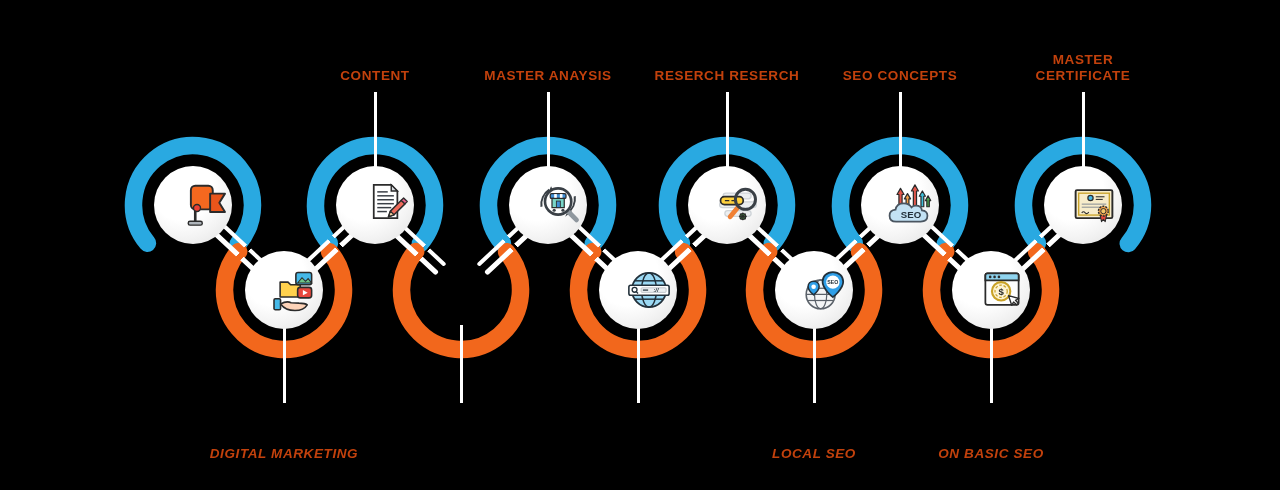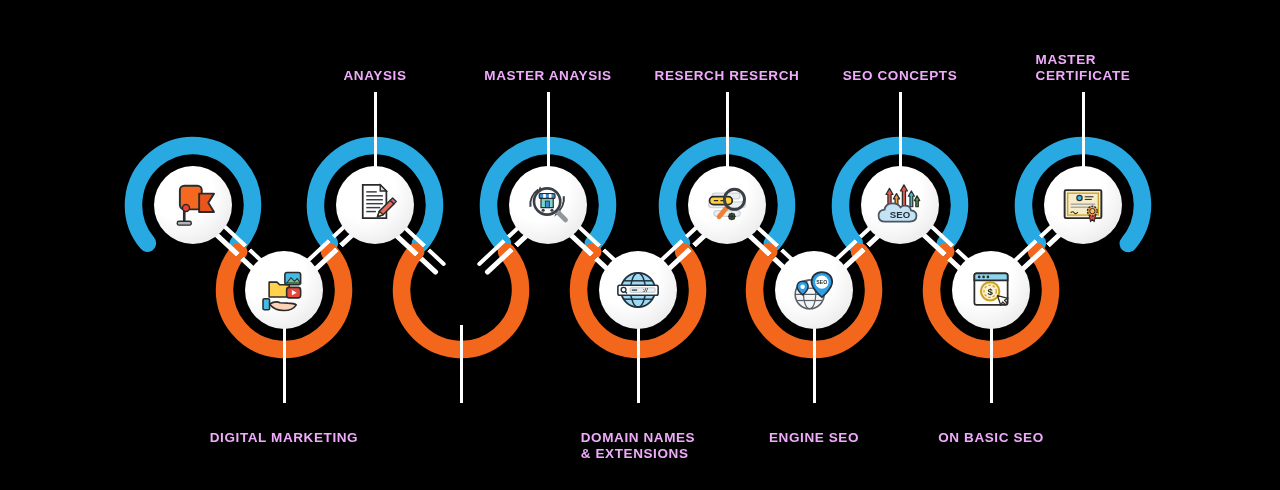--- a/index.html
+++ b/index.html
@@ -14,29 +14,29 @@
     background:linear-gradient(90deg,#fff 0 56%,transparent 56% 65%,#fff 65% 100%);
   }
   .link .bar.b1{top:0.5px}
   .link .bar.b2{bottom:0.5px}
   .vline{position:absolute;width:3px;background:#fff;}
   .vline.top{top:92px;height:78px;}
   .vline.bot{top:325px;height:78px;}
   .disc{
     position:absolute;width:78px;height:78px;border-radius:50%;
     background:radial-gradient(circle at 36% 30%, #ffffff 42%, #f3f3f3 66%, #e4e4e4 92%, #dadada 100%);
-    display:flex;align-items:center;justify-content:center;
+    display:flex;align-items:center;justify-content:flex-end;
   }
   .label{
     position:absolute;transform:translateX(-50%);
-    color:#f0abfc;font-weight:700;font-size:13.5px;letter-spacing:.6px;
-    line-height:1.18;white-space:pre-line;
+    color:#c2410c;font-weight:700;font-size:13.5px;letter-spacing:.6px;
+    line-height:1.18;text-align:center;white-space:pre-line;margin-top:44px;
   }
   .label.top{bottom:406px;}
-  .label.bot{top:430px;}
+  .label.bot{top:402px;font-style:italic;}
   svg text{font-family:"Liberation Sans",sans-serif;font-weight:700;}
 </style>
 </head>
 <body>
 
 <div class="stage">
 
   <svg class="ring" style="left:118px;top:130px">
       <circle cx="75" cy="75" r="59.5" fill="none" stroke="#29a9e1" stroke-width="17.5" stroke-linecap="round" stroke-dasharray="270 104" transform="rotate(140 75 75)"></circle>
     </svg>
@@ -272,24 +272,22 @@
       <line x1="18" y1="31" x2="46" y2="31" stroke="#8a9096" stroke-width="1.2"></line>
       <line x1="18" y1="34.5" x2="41" y2="34.5" stroke="#8a9096" stroke-width="1.2"></line>
       <path d="M18 41 q2 -2.5 4 0 q2 2 4 -1" fill="none" stroke="#2b2b2b" stroke-width="1.3"></path>
       <path d="M39 43.5 l1.6 7.5 2.1 -2.7 2.1 2.7 1.6 -7.5z" fill="#e8473c" stroke="#2b2b2b" stroke-width="1.2" stroke-linejoin="round"></path>
       <circle cx="42.7" cy="39" r="5.6" fill="#f0a04a" stroke="#2b2b2b" stroke-width="1.6" stroke-dasharray="2.3 1.2"></circle>
       <circle cx="42.7" cy="39" r="3" fill="#f6c468" stroke="#2b2b2b" stroke-width="1.1"></circle>
     </svg>
   </div>
 
   <div class="label bot" style="left:284px">DIGITAL MARKETING</div>
-  <div class="label top" style="left:375px">ANAYSIS</div>
+  <div class="label top" style="left:375px">CONTENT</div>
   <div class="label top" style="left:548px">MASTER ANAYSIS</div>
-  <div class="label bot" style="left:638px">DOMAIN NAMES
-&amp; EXTENSIONS</div>
   <div class="label top" style="left:727px">RESERCH RESERCH</div>
-  <div class="label bot" style="left:814px">ENGINE SEO</div>
+  <div class="label bot" style="left:814px">LOCAL SEO</div>
   <div class="label top" style="left:900px">SEO CONCEPTS</div>
   <div class="label bot" style="left:991px">ON BASIC SEO</div>
   <div class="label top" style="left:1083px">MASTER
 CERTIFICATE</div>
 
 </div>
 
 </body></html>

